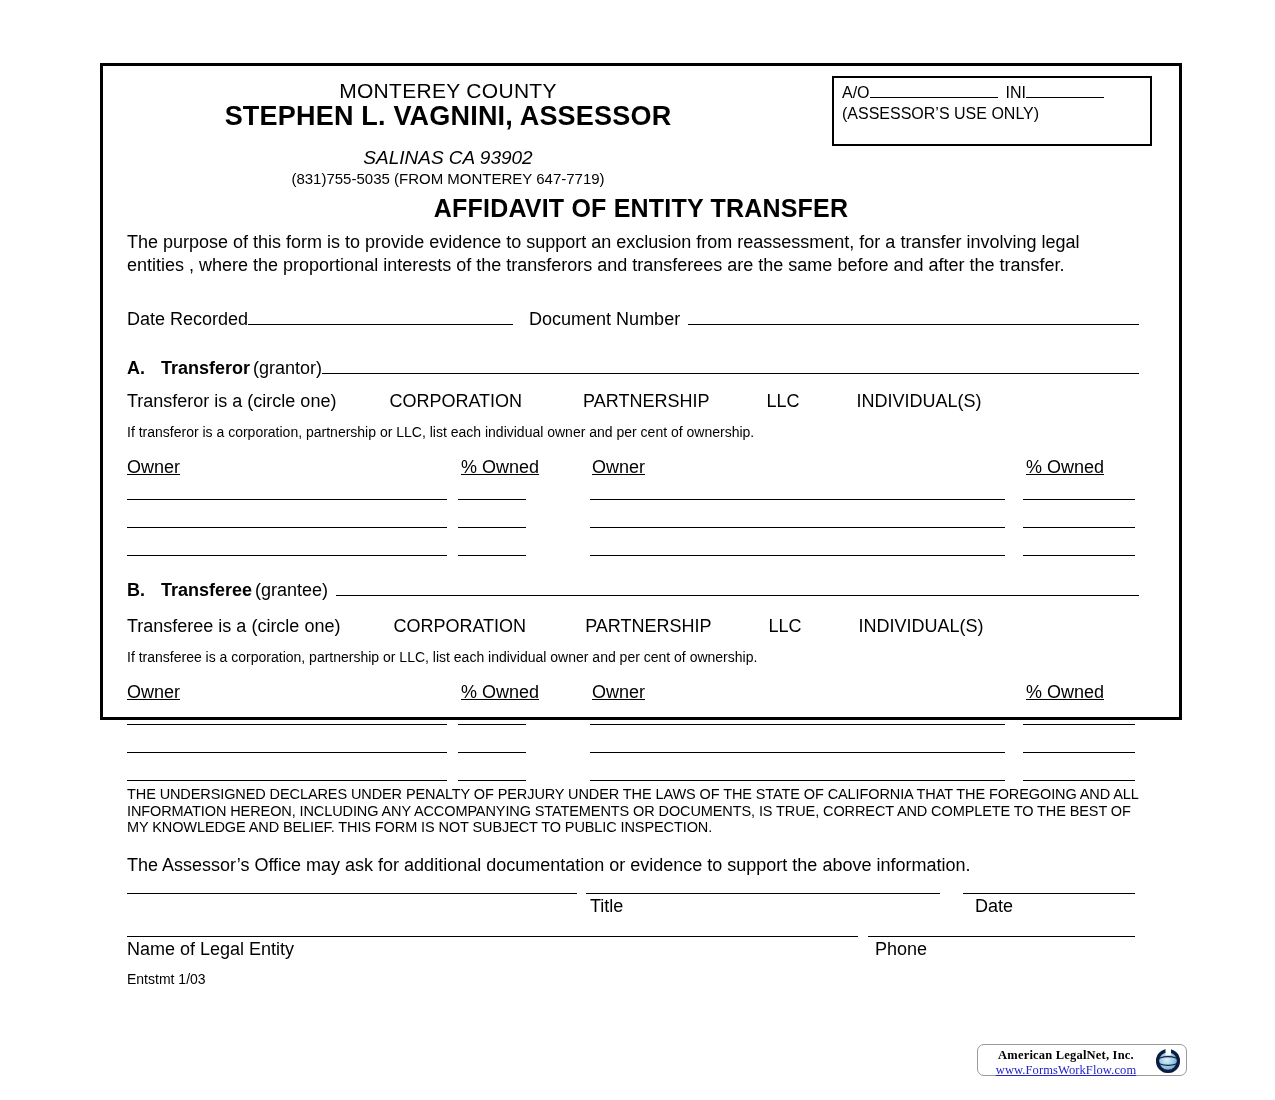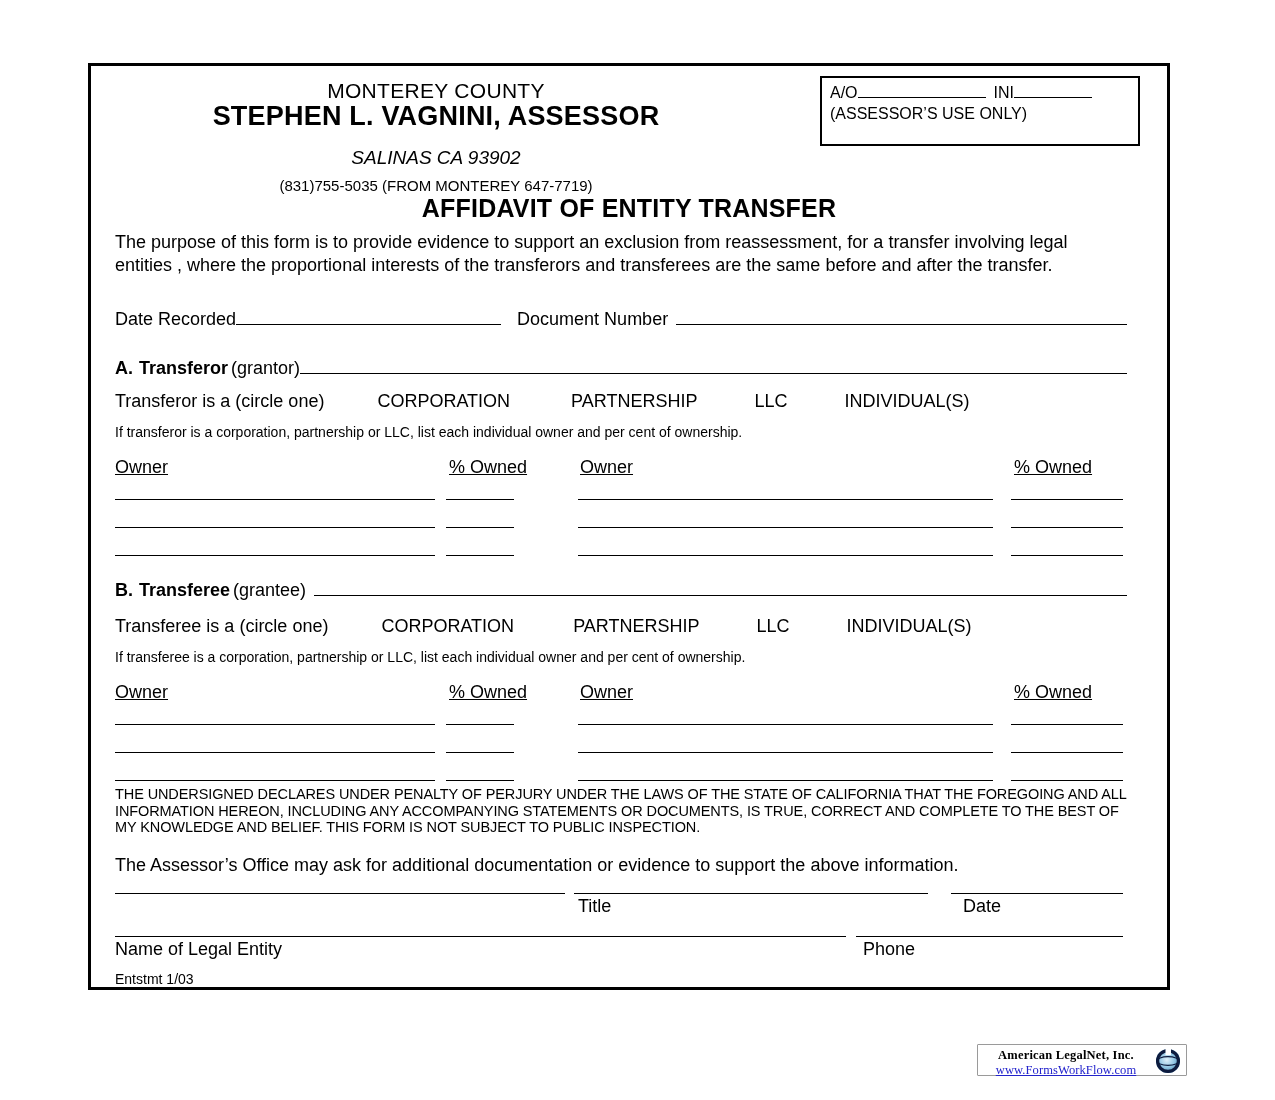--- a/index.html
+++ b/index.html
@@ -12,24 +12,24 @@
     height: 1100px;
     position: relative;
     font-family: "Liberation Sans", sans-serif;
     color: #000000;
     overflow: hidden;
   }
 
   
   #form-frame {
     position: absolute;
-    left: 88px;
+    left: 100px;
     top: 63px;
     width: 1082px;
-    height: 927px;
+    height: 657px;
     border: 3px solid #000;
     box-sizing: border-box;
     background: #fff;
   }
 
   .inner {
     position: absolute;
     left: 0; top: 0; right: 0; bottom: 0;
   }
 
@@ -56,21 +56,21 @@
     font-size: 19px;
     margin-top: 4px;
   }
   #city-state-zip {
     font-size: 19px;
     margin-top: 18px;
     font-style: italic;
   }
   #phone-line {
     font-size: 15px;
-    margin-top: 11px;
+    margin-top: 4px;
   }
 
   
   #assessor-use-box {
     position: absolute;
     left: 729px;
     top: 10px;
     width: 320px;
     height: 70px;
     border: 2px solid #000;
@@ -138,21 +138,21 @@
   .section-head {
     position: absolute;
     left: 24px;
     font-size: 18px;
     white-space: nowrap;
     display: flex;
     align-items: baseline;
     width: 1012px;
   }
   .section-letter { font-weight: bold; flex: none; }
-  .section-word   { font-weight: bold; flex: none; margin-left: 6px; }
+  .section-word   { font-weight: bold; flex: none; margin-left: 16px; }
   .section-paren  { flex: none; margin-left: 3px; }
   .section-rule   { flex: 1 1 auto; }
 
   .entity-row {
     position: absolute;
     font-size: 18px;
     white-space: nowrap;
   }
   .entity-row .opt { display: inline-block; }
 
@@ -214,21 +214,21 @@
   }
 
   
   #footer-badge {
     position: absolute;
     left: 977px;
     top: 1044px;
     width: 210px;
     height: 32px;
     border: 1px solid #9a9a9a;
-    border-radius: 1px;
+    border-radius: 7px;
     background: #ffffff;
     box-sizing: border-box;
   }
   #badge-text {
     position: absolute;
     left: 8px;
     top: 3px;
     width: 160px;
     text-align: center;
     font-family: "Liberation Serif", serif;

